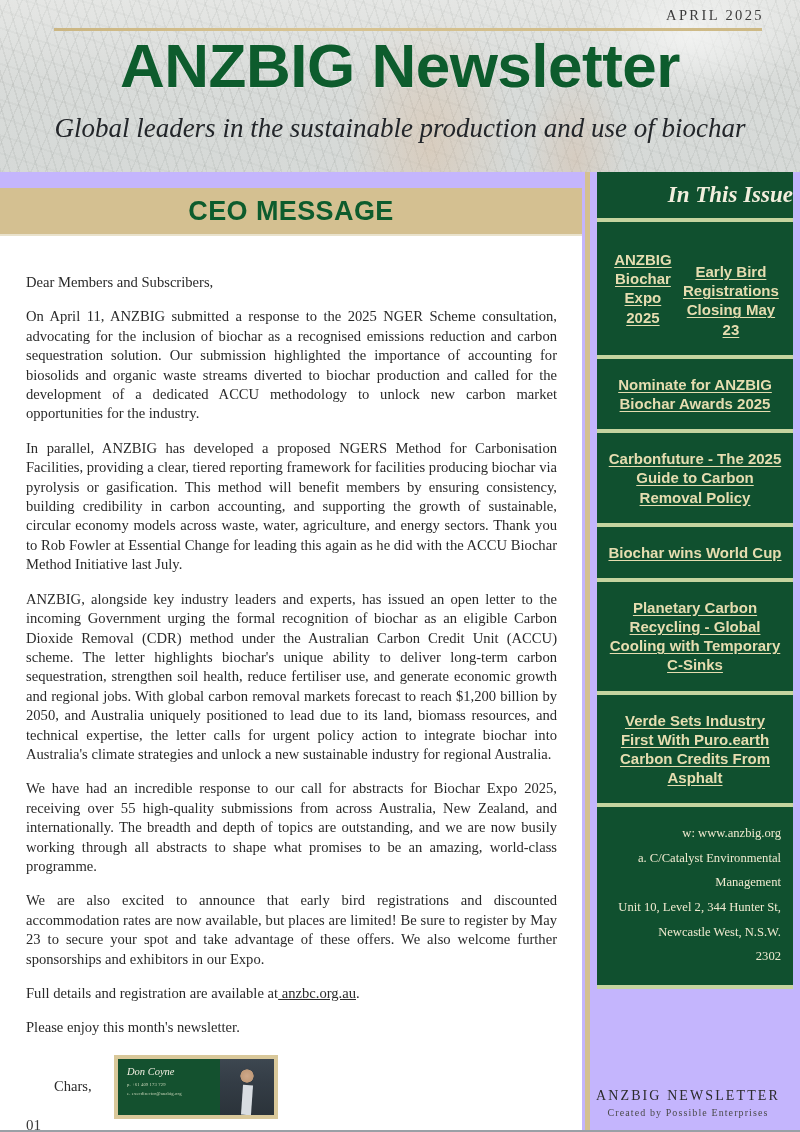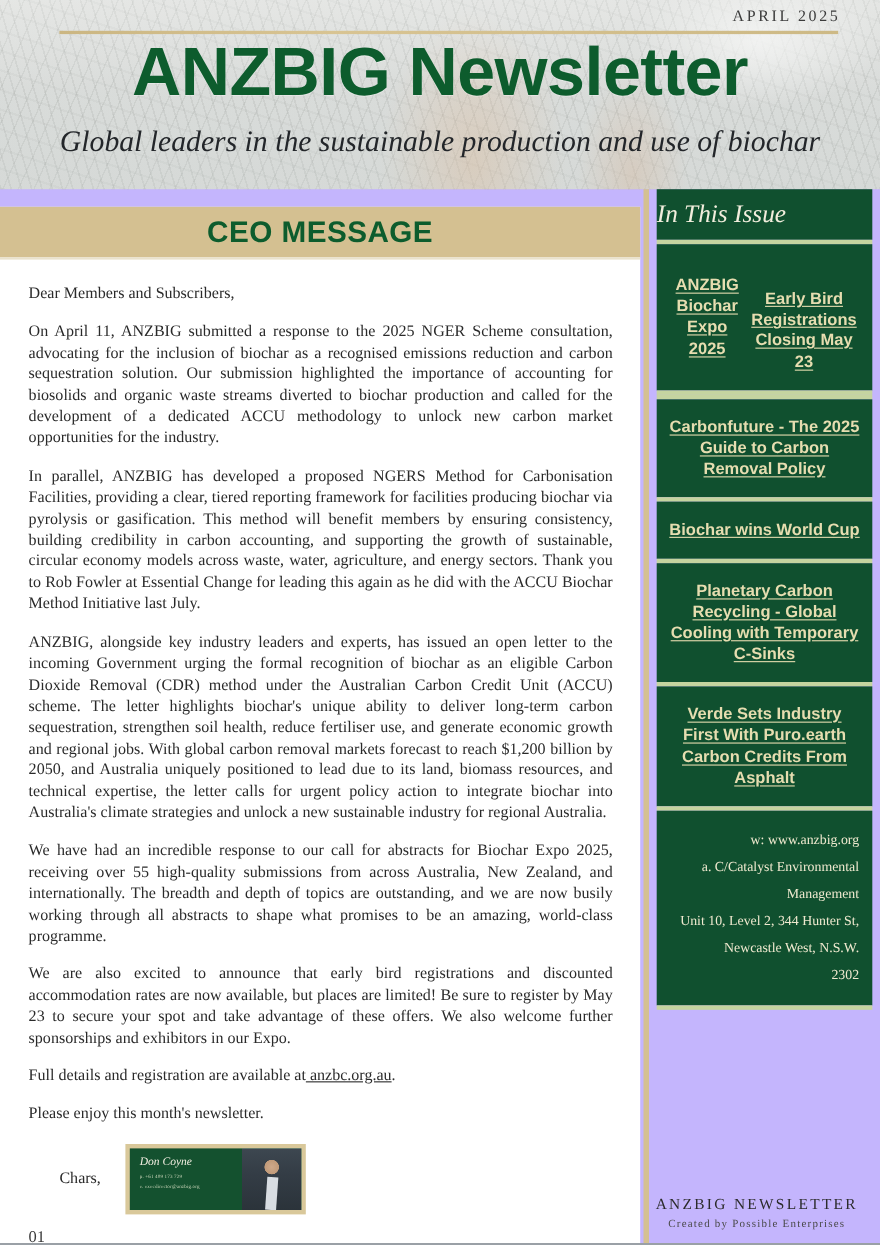--- a/index.html
+++ b/index.html
@@ -92,20 +92,21 @@
     font-size: 27px;
     letter-spacing: 0.4px;
     color: #0d5c2d;
   }
   .ceo-band-underline {
     width: 582px; height: 2px;
     background: #e9e2cc;
   }
   .article {
     padding: 22px 25px 0 26px;
+    margin-top: 15px;
   }
   .article p {
     font-family: "Liberation Serif", serif;
     font-size: 14.6px;
     line-height: 1.33;
     color: #2a2a2a;
     text-align: justify;
     margin-bottom: 15px;
   }
   .article p.no-justify { text-align: left; }
@@ -190,21 +191,21 @@
   }
 
   
   .sidebar {
     position: absolute; left: 597px; top: 0;
     width: 196px; height: 960px;
   }
   .issue-head {
     width: 196px; height: 46px;
     background: #10502f;
-    display: flex; align-items: center; justify-content: flex-start;
+    display: flex; align-items: center; justify-content: flex-end; font-weight: bold;
   }
   .issue-head-text {
     font-family: "Liberation Serif", serif;
     font-style: italic;
     font-size: 23px;
     color: #f2eedd;
   }
   .side-divider {
     width: 196px; height: 4px;
     background: #c5d4a0;
@@ -328,20 +329,23 @@
         <div class="issue-head-text">In This Issue</div>
       </div>
       <div class="side-divider"></div>
 
       <div class="side-item">
         <a class="side-link" href="#">ANZBIG Biochar Expo 2025</a>
         <a class="side-link" href="#">Early Bird Registrations Closing May 23</a>
       </div>
       <div class="side-divider"></div>
 
+      <div class="side-item">
+        <a class="side-link" href="#">Nominate for ANZBIG Biochar Awards 2025</a>
+      </div>
       <div class="side-divider"></div>
 
       <div class="side-item">
         <a class="side-link" href="#">Carbonfuture - The 2025 Guide to Carbon Removal Policy</a>
       </div>
       <div class="side-divider"></div>
 
       <div class="side-item">
         <a class="side-link" href="#">Biochar wins World Cup</a>
       </div>

